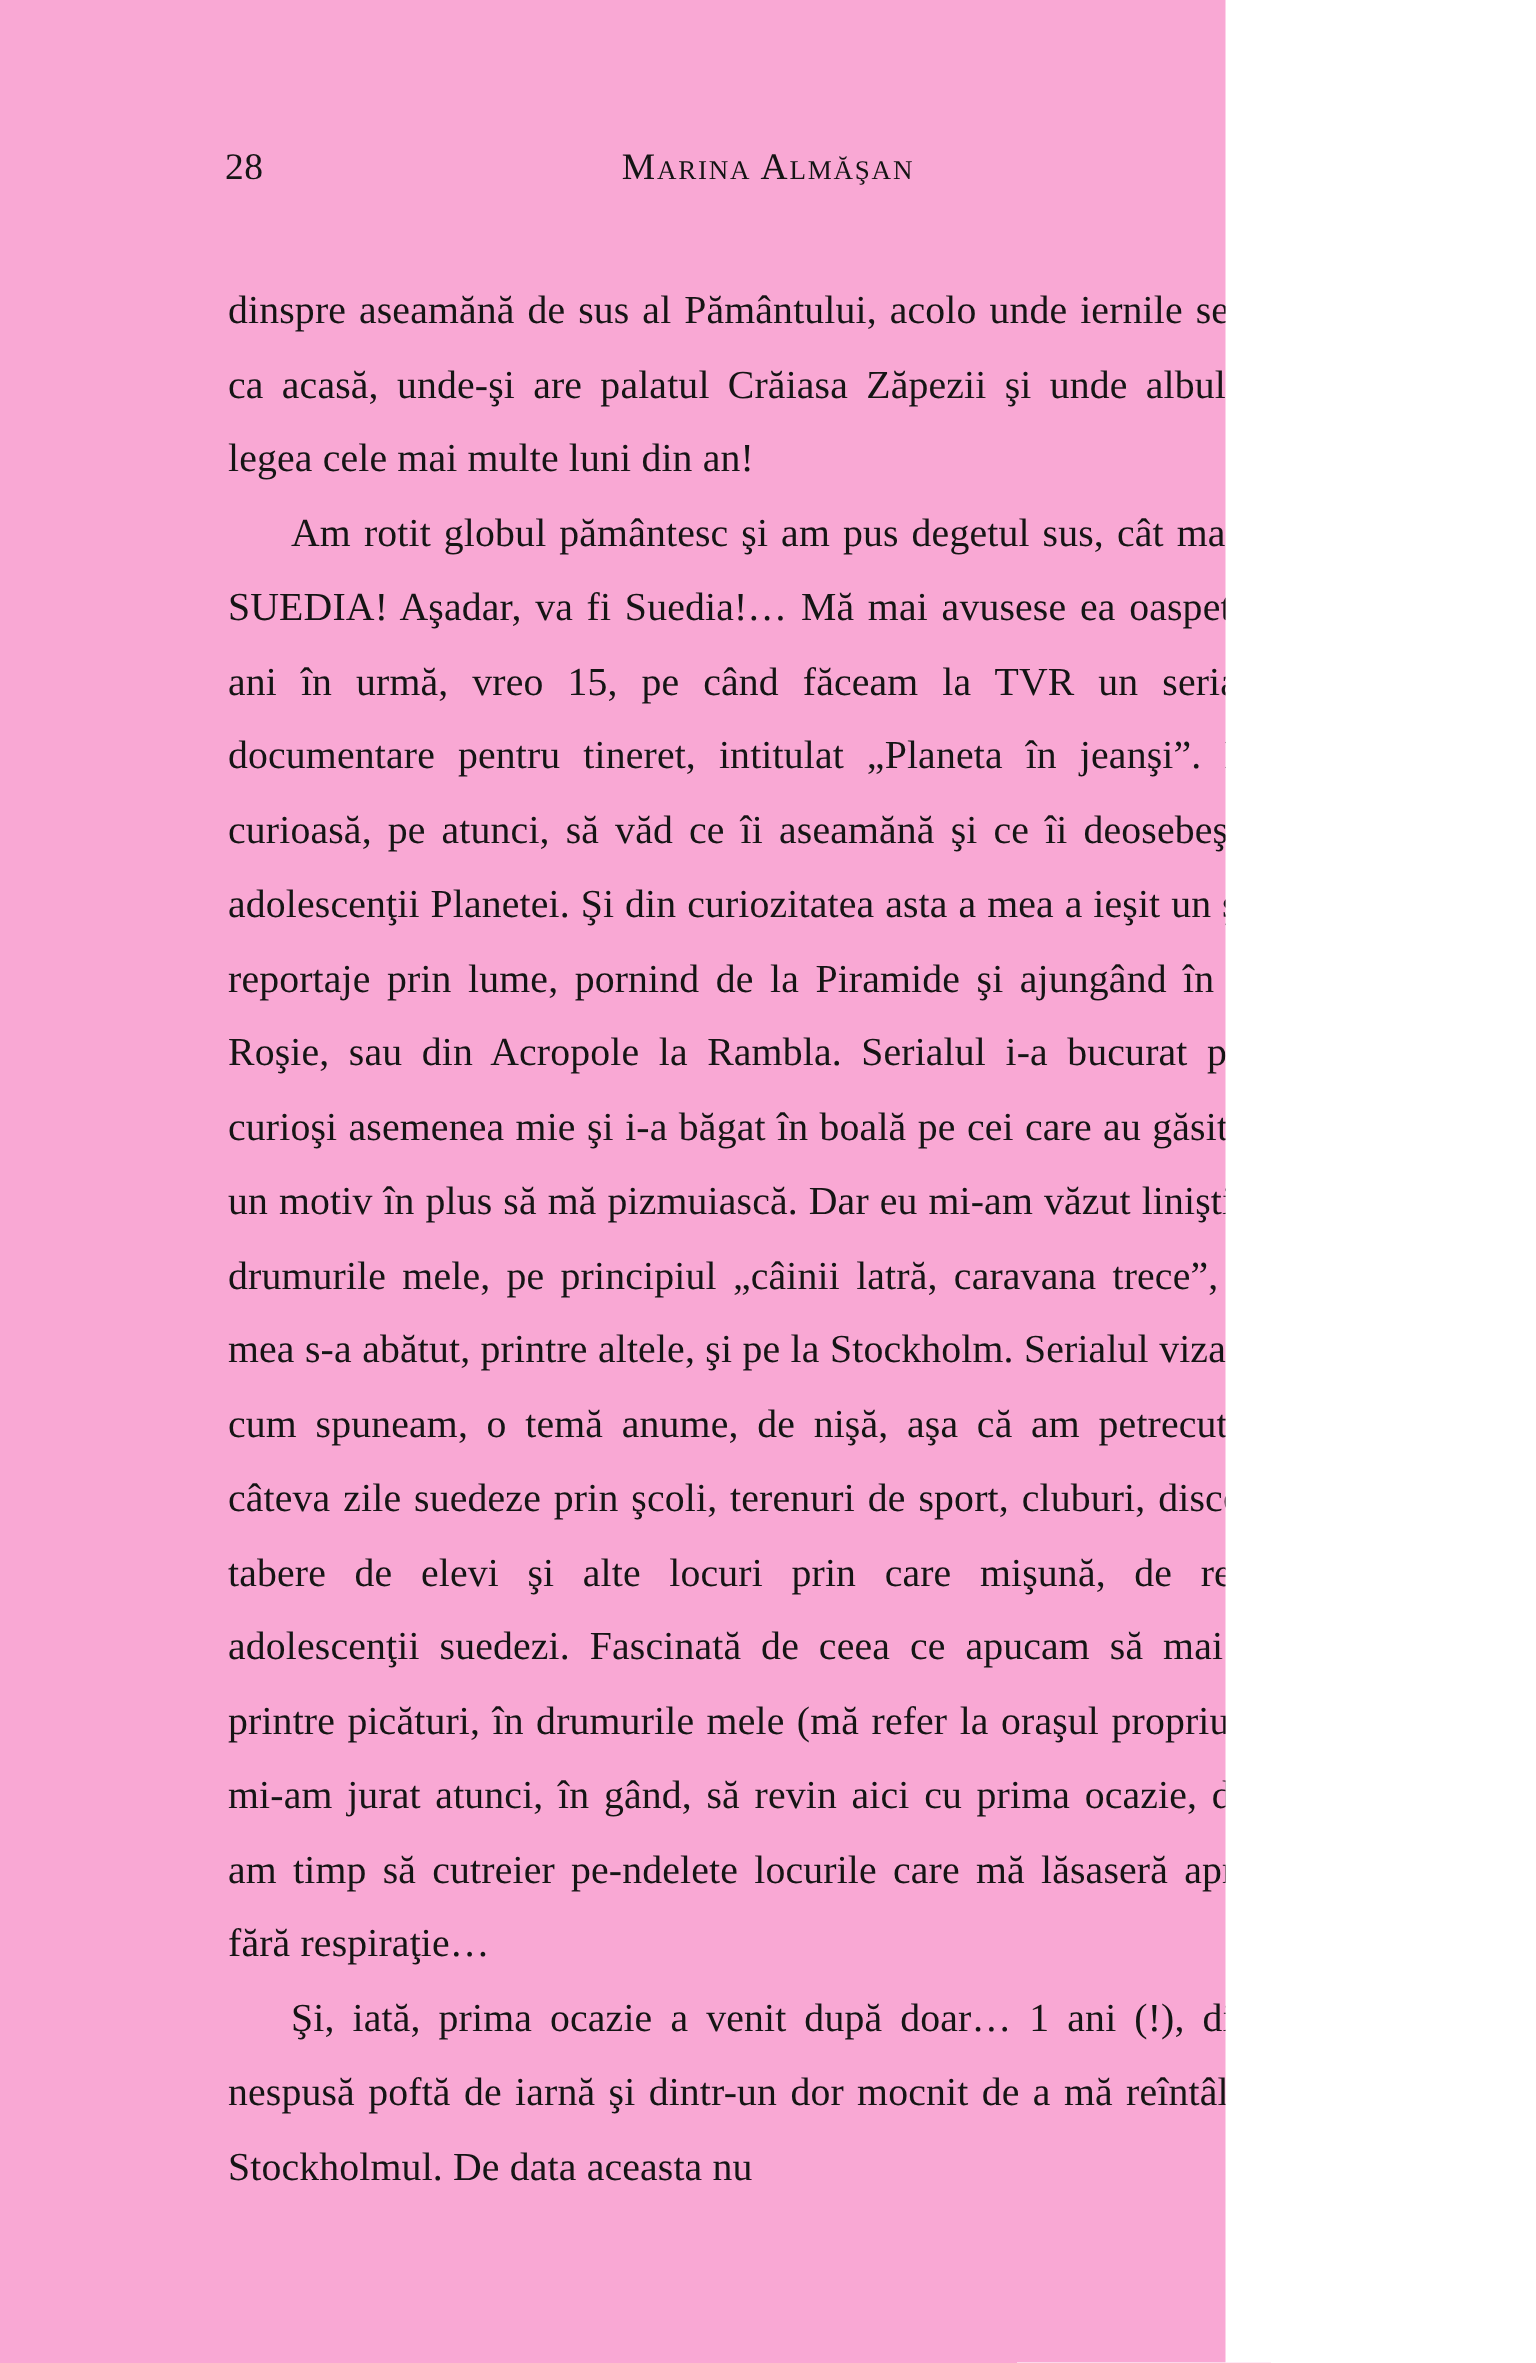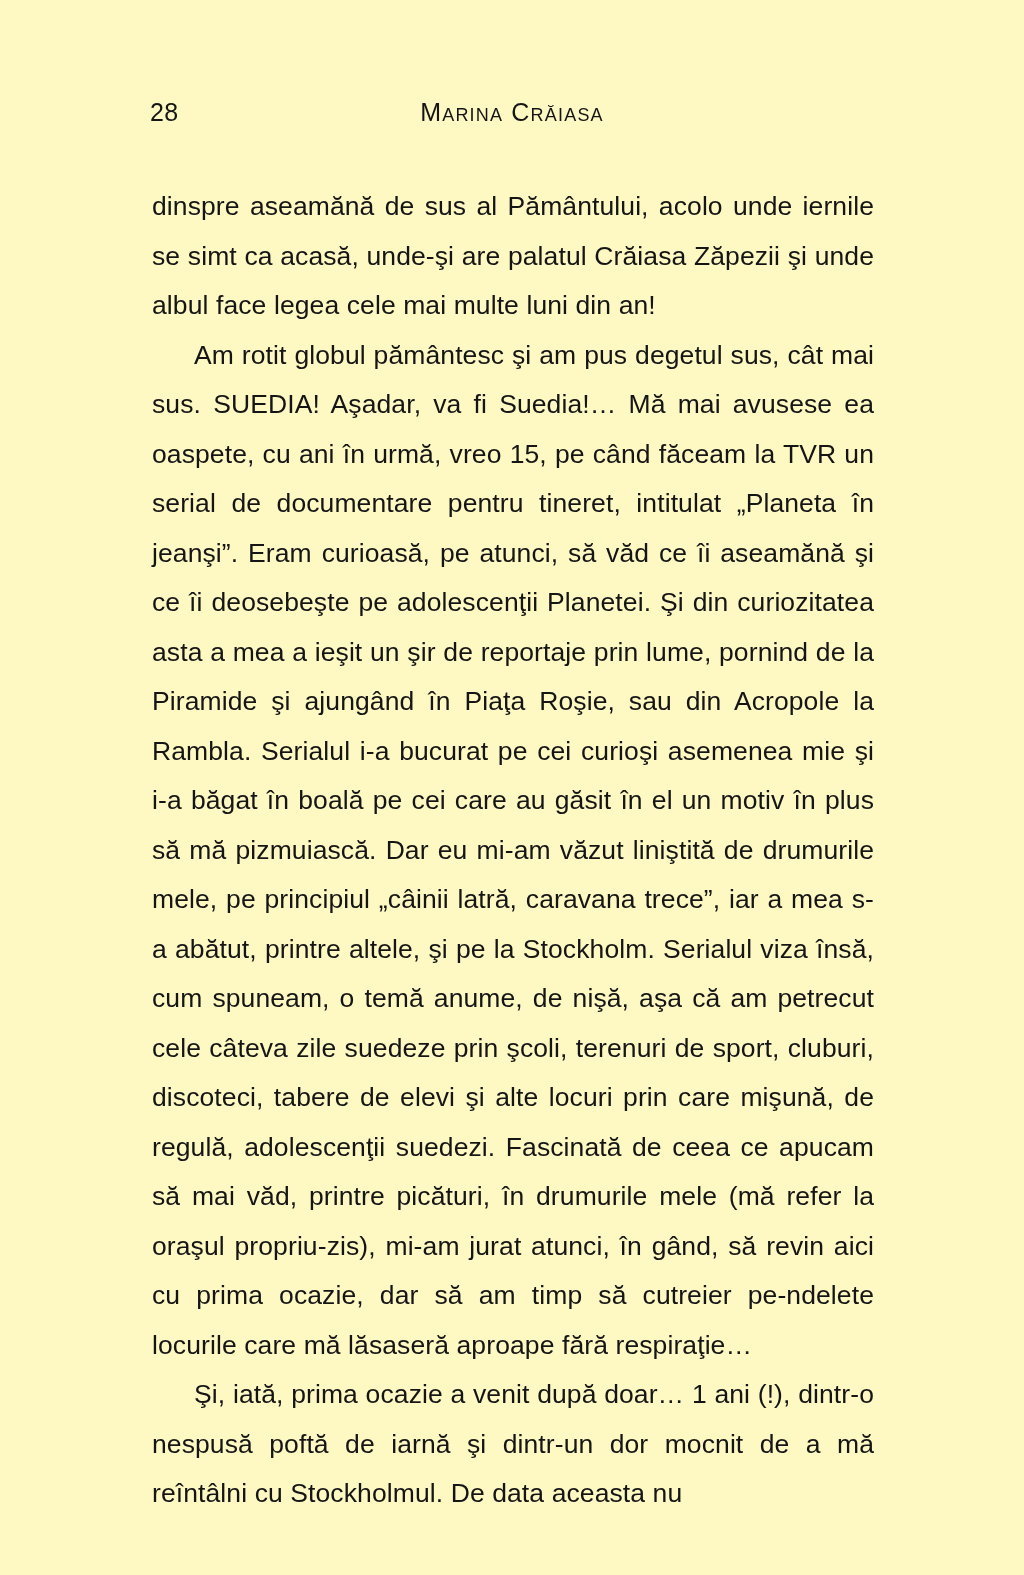--- a/index.html
+++ b/index.html
@@ -2,25 +2,25 @@
 <html><head>
 <meta charset="utf-8">
 <style>
   html, body {
     margin: 0;
     padding: 0;
     background: #ffffff;
   }
   .page {
     position: relative;
-    width: 1024px;
+    width: 817px;
     height: 1575px;
-    background: #fef9c3;
+    background: #f9a8d4;
     overflow: hidden;
-    font-family: Liberation Sans, sans-serif;
+    font-family: Liberation Serif, serif;
     color: #151515;
   }
   .header {
     position: absolute;
     top: 95px;
     left: 150px;
     width: 724px;
     height: 34px;
   }
   .folio {
@@ -65,21 +65,21 @@
     text-align: justify;
   }
 </style>
 </head>
 <body>
 
 <div class="page">
 
   <div class="header">
     <div class="folio">28</div>
-    <div class="running-title">Marina Crăiasa</div>
+    <div class="running-title">Marina Almăşan</div>
   </div>
 
   <div class="body-text">
     <p class="fulljustify">dinspre aseamănă de sus al Pământului, acolo unde iernile se simt ca acasă, unde-şi are palatul Crăiasa Zăpezii şi unde albul face legea cele mai multe luni din an!</p>
     <p class="indent fulljustify">Am rotit globul pământesc şi am pus degetul sus, cât mai sus. SUEDIA! Aşadar, va fi Suedia!… Mă mai avusese ea oaspete, cu ani în urmă, vreo 15, pe când făceam la TVR un serial de documentare pentru tineret, intitulat „Planeta în jeanşi”. Eram curioasă, pe atunci, să văd ce îi aseamănă şi ce îi deosebeşte pe adolescenţii Planetei. Şi din curiozitatea asta a mea a ieşit un şir de reportaje prin lume, pornind de la Piramide şi ajungând în Piaţa Roşie, sau din Acropole la Rambla. Serialul i-a bucurat pe cei curioşi asemenea mie şi i-a băgat în boală pe cei care au găsit în el un motiv în plus să mă pizmuiască. Dar eu mi-am văzut liniştită de drumurile mele, pe principiul „câinii latră, caravana trece”, iar a mea s-a abătut, printre altele, şi pe la Stockholm. Serialul viza însă, cum spuneam, o temă anume, de nişă, aşa că am petrecut cele câteva zile suedeze prin şcoli, terenuri de sport, cluburi, discoteci, tabere de elevi şi alte locuri prin care mişună, de regulă, adolescenţii suedezi. Fascinată de ceea ce apucam să mai văd, printre picături, în drumurile mele (mă refer la oraşul propriu-zis), mi-am jurat atunci, în gând, să revin aici cu prima ocazie, dar să am timp să cutreier pe-ndelete locurile care mă lăsaseră aproape fără respiraţie…</p>
     <p class="indent">Şi, iată, prima ocazie a venit după doar… 1 ani (!), dintr-o nespusă poftă de iarnă şi dintr-un dor mocnit de a mă reîntâlni cu Stockholmul. De data aceasta nu</p>
   </div>
 
 </div>
 

